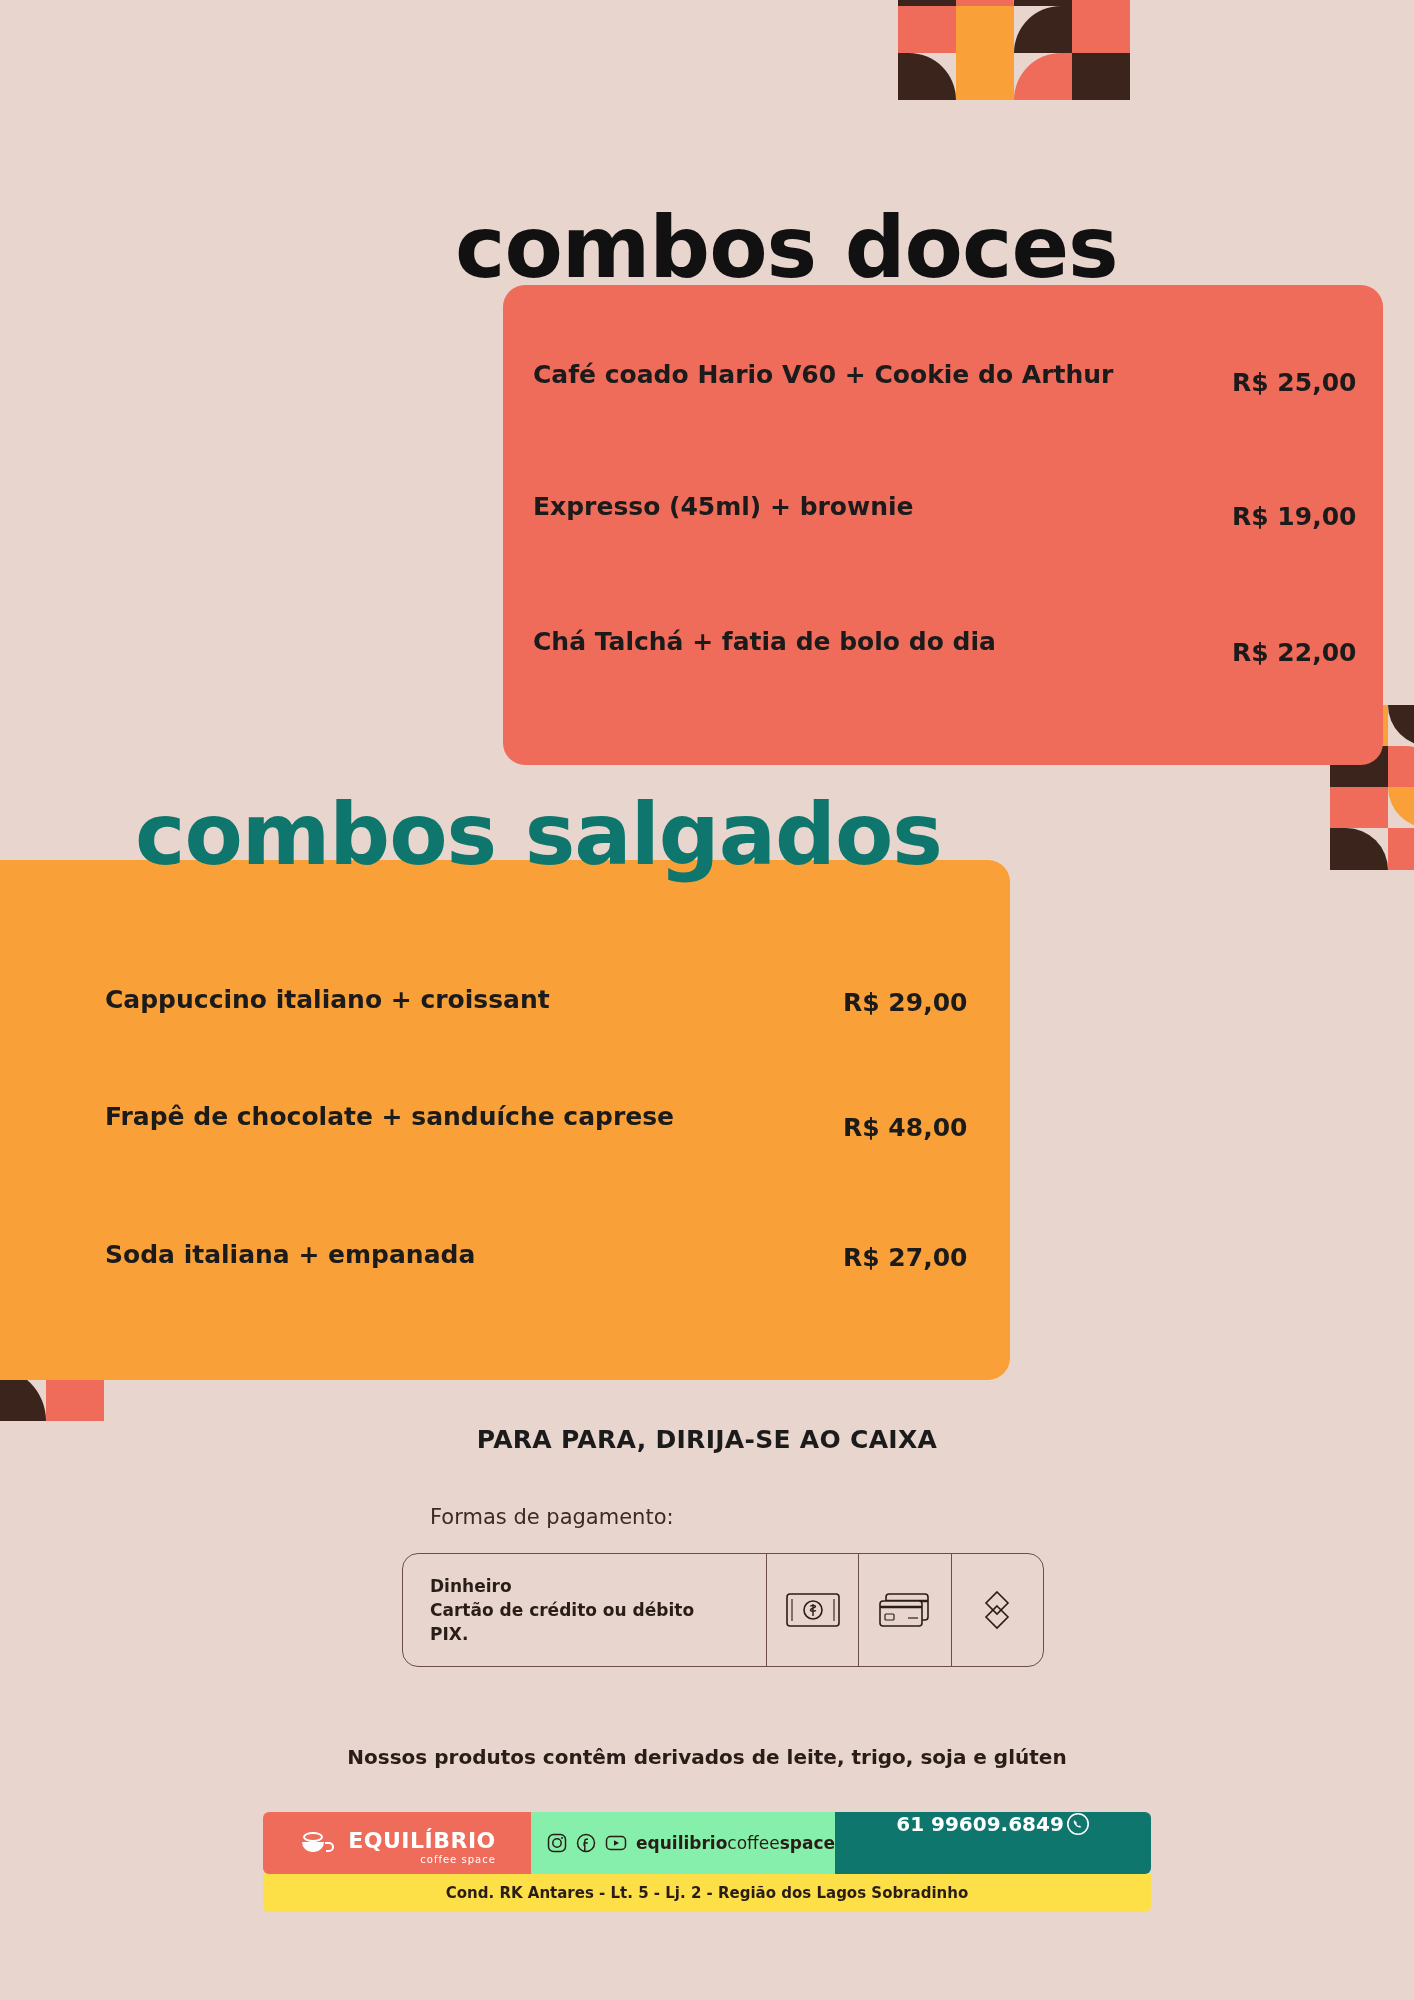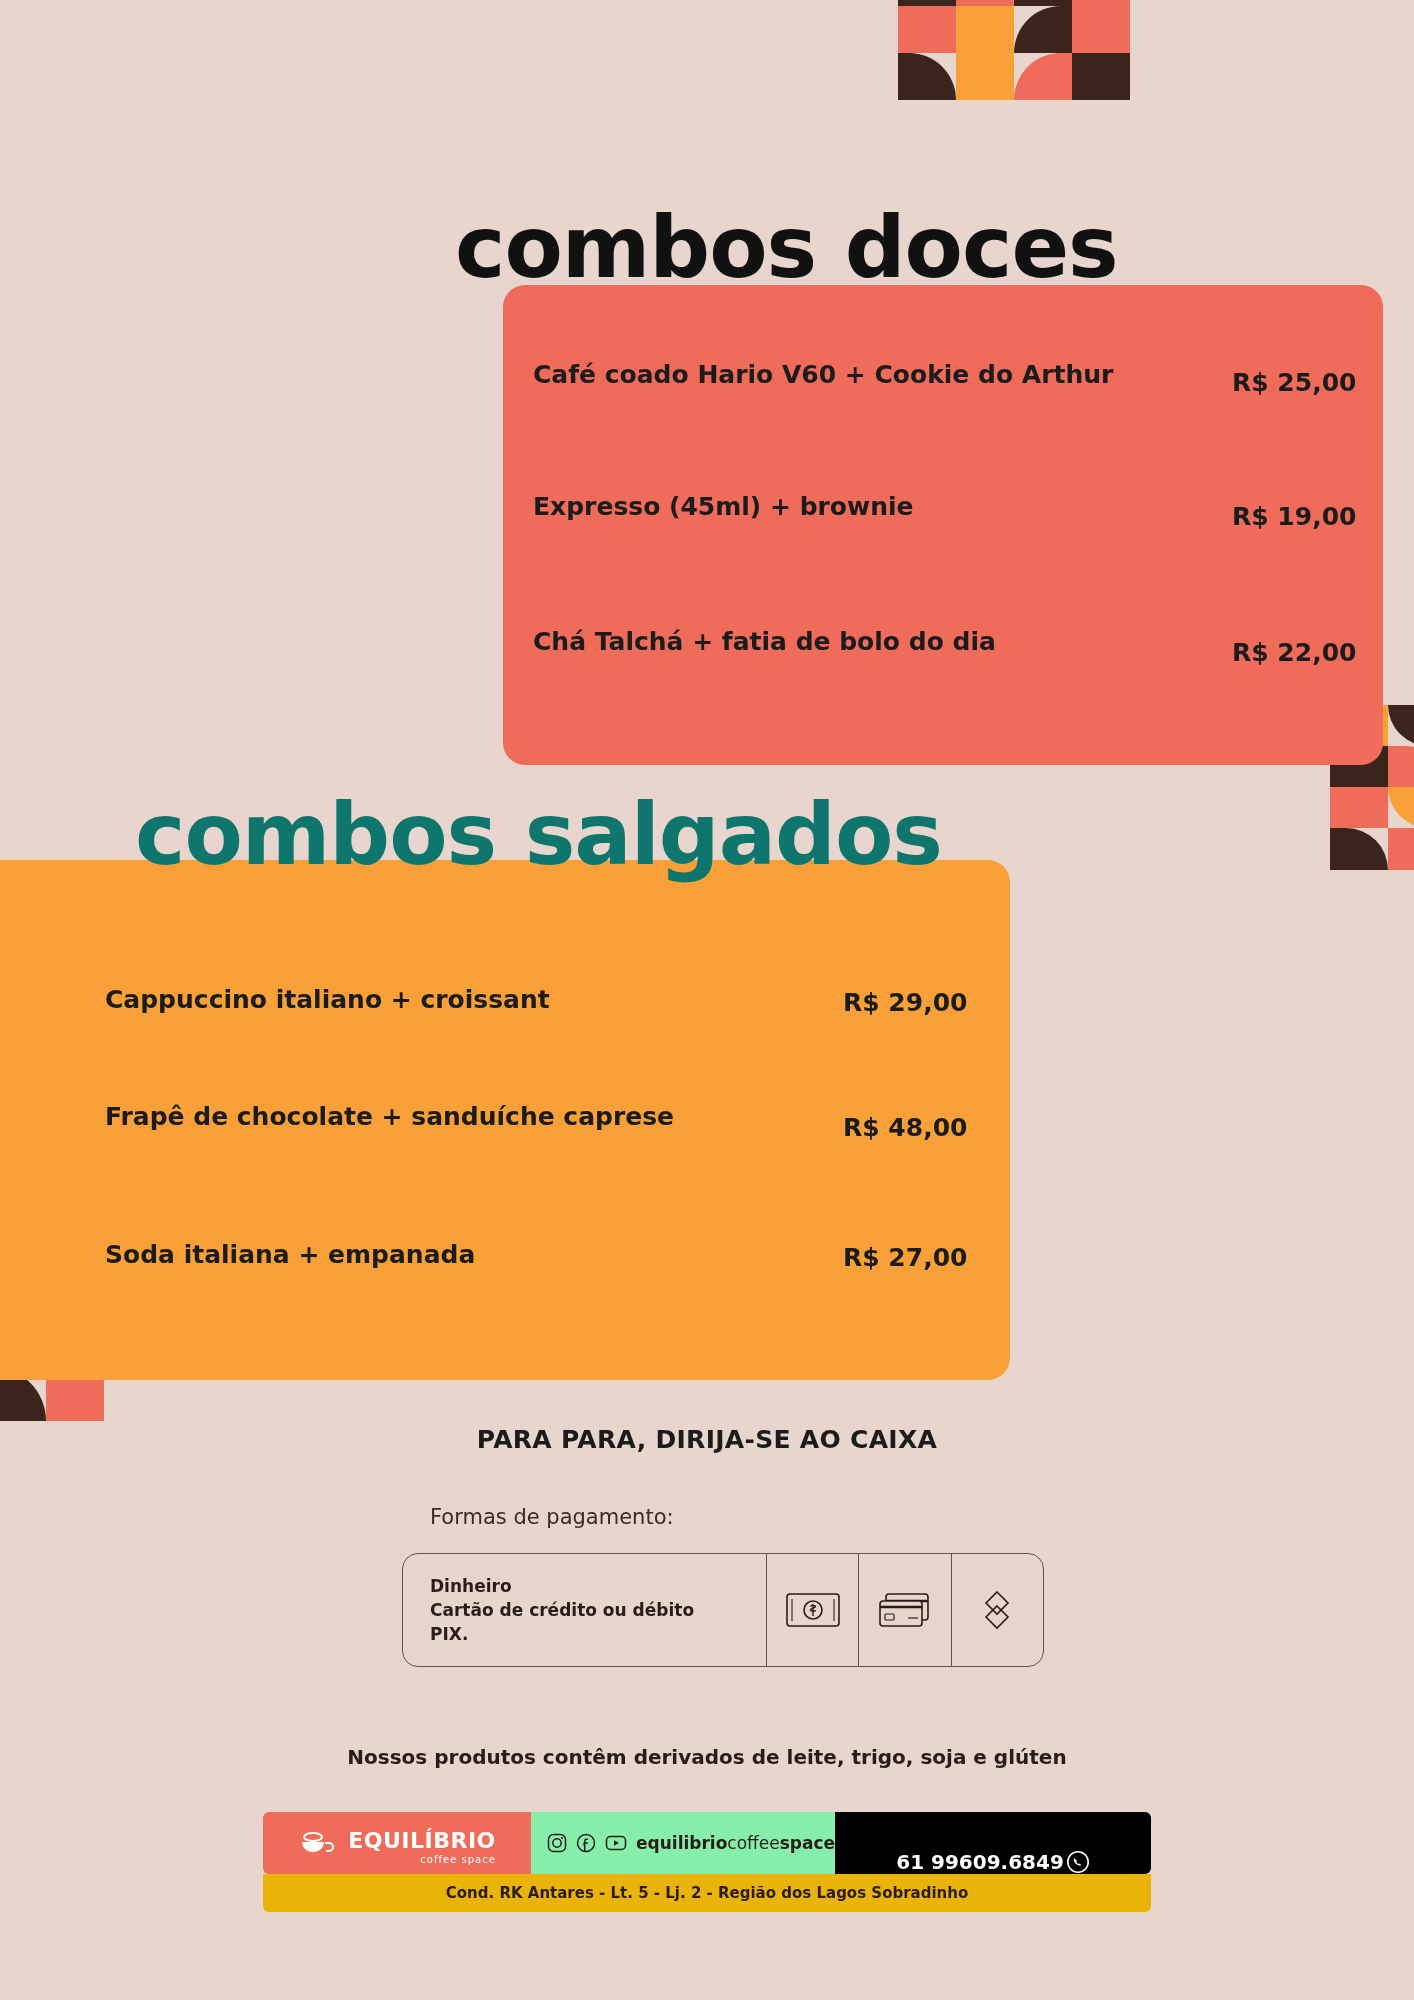--- a/index.html
+++ b/index.html
@@ -215,38 +215,38 @@
     padding-left: 16px;
   }
   .social-text {
     font-size: 17px;
     color: #2a1d18;
     font-weight: 500;
   }
   .social-text b { font-weight: 700; }
   .footer-phone {
     flex: 1 1 auto;
-    background: #000000;
-    display: flex;
-    align-items: flex-end;
+    background: #0f766e;
+    display: flex;
+    align-items: flex-start;
     justify-content: center;
     gap: 2px;
   }
   .phone-text {
     font-size: 20px;
     color: #ffffff;
     font-weight: 600;
   }
   .address-bar {
     position: absolute;
     left: 263px;
     top: 1874px;
     width: 888px;
     height: 38px;
-    background: #eab308;
+    background: #fde047;
     display: flex;
     align-items: center;
     justify-content: center;
     border-radius: 0 0 6px 6px;
   }
   .address-bar span {
     font-size: 15px;
     font-weight: 600;
     color: #2a1d18;
   }

